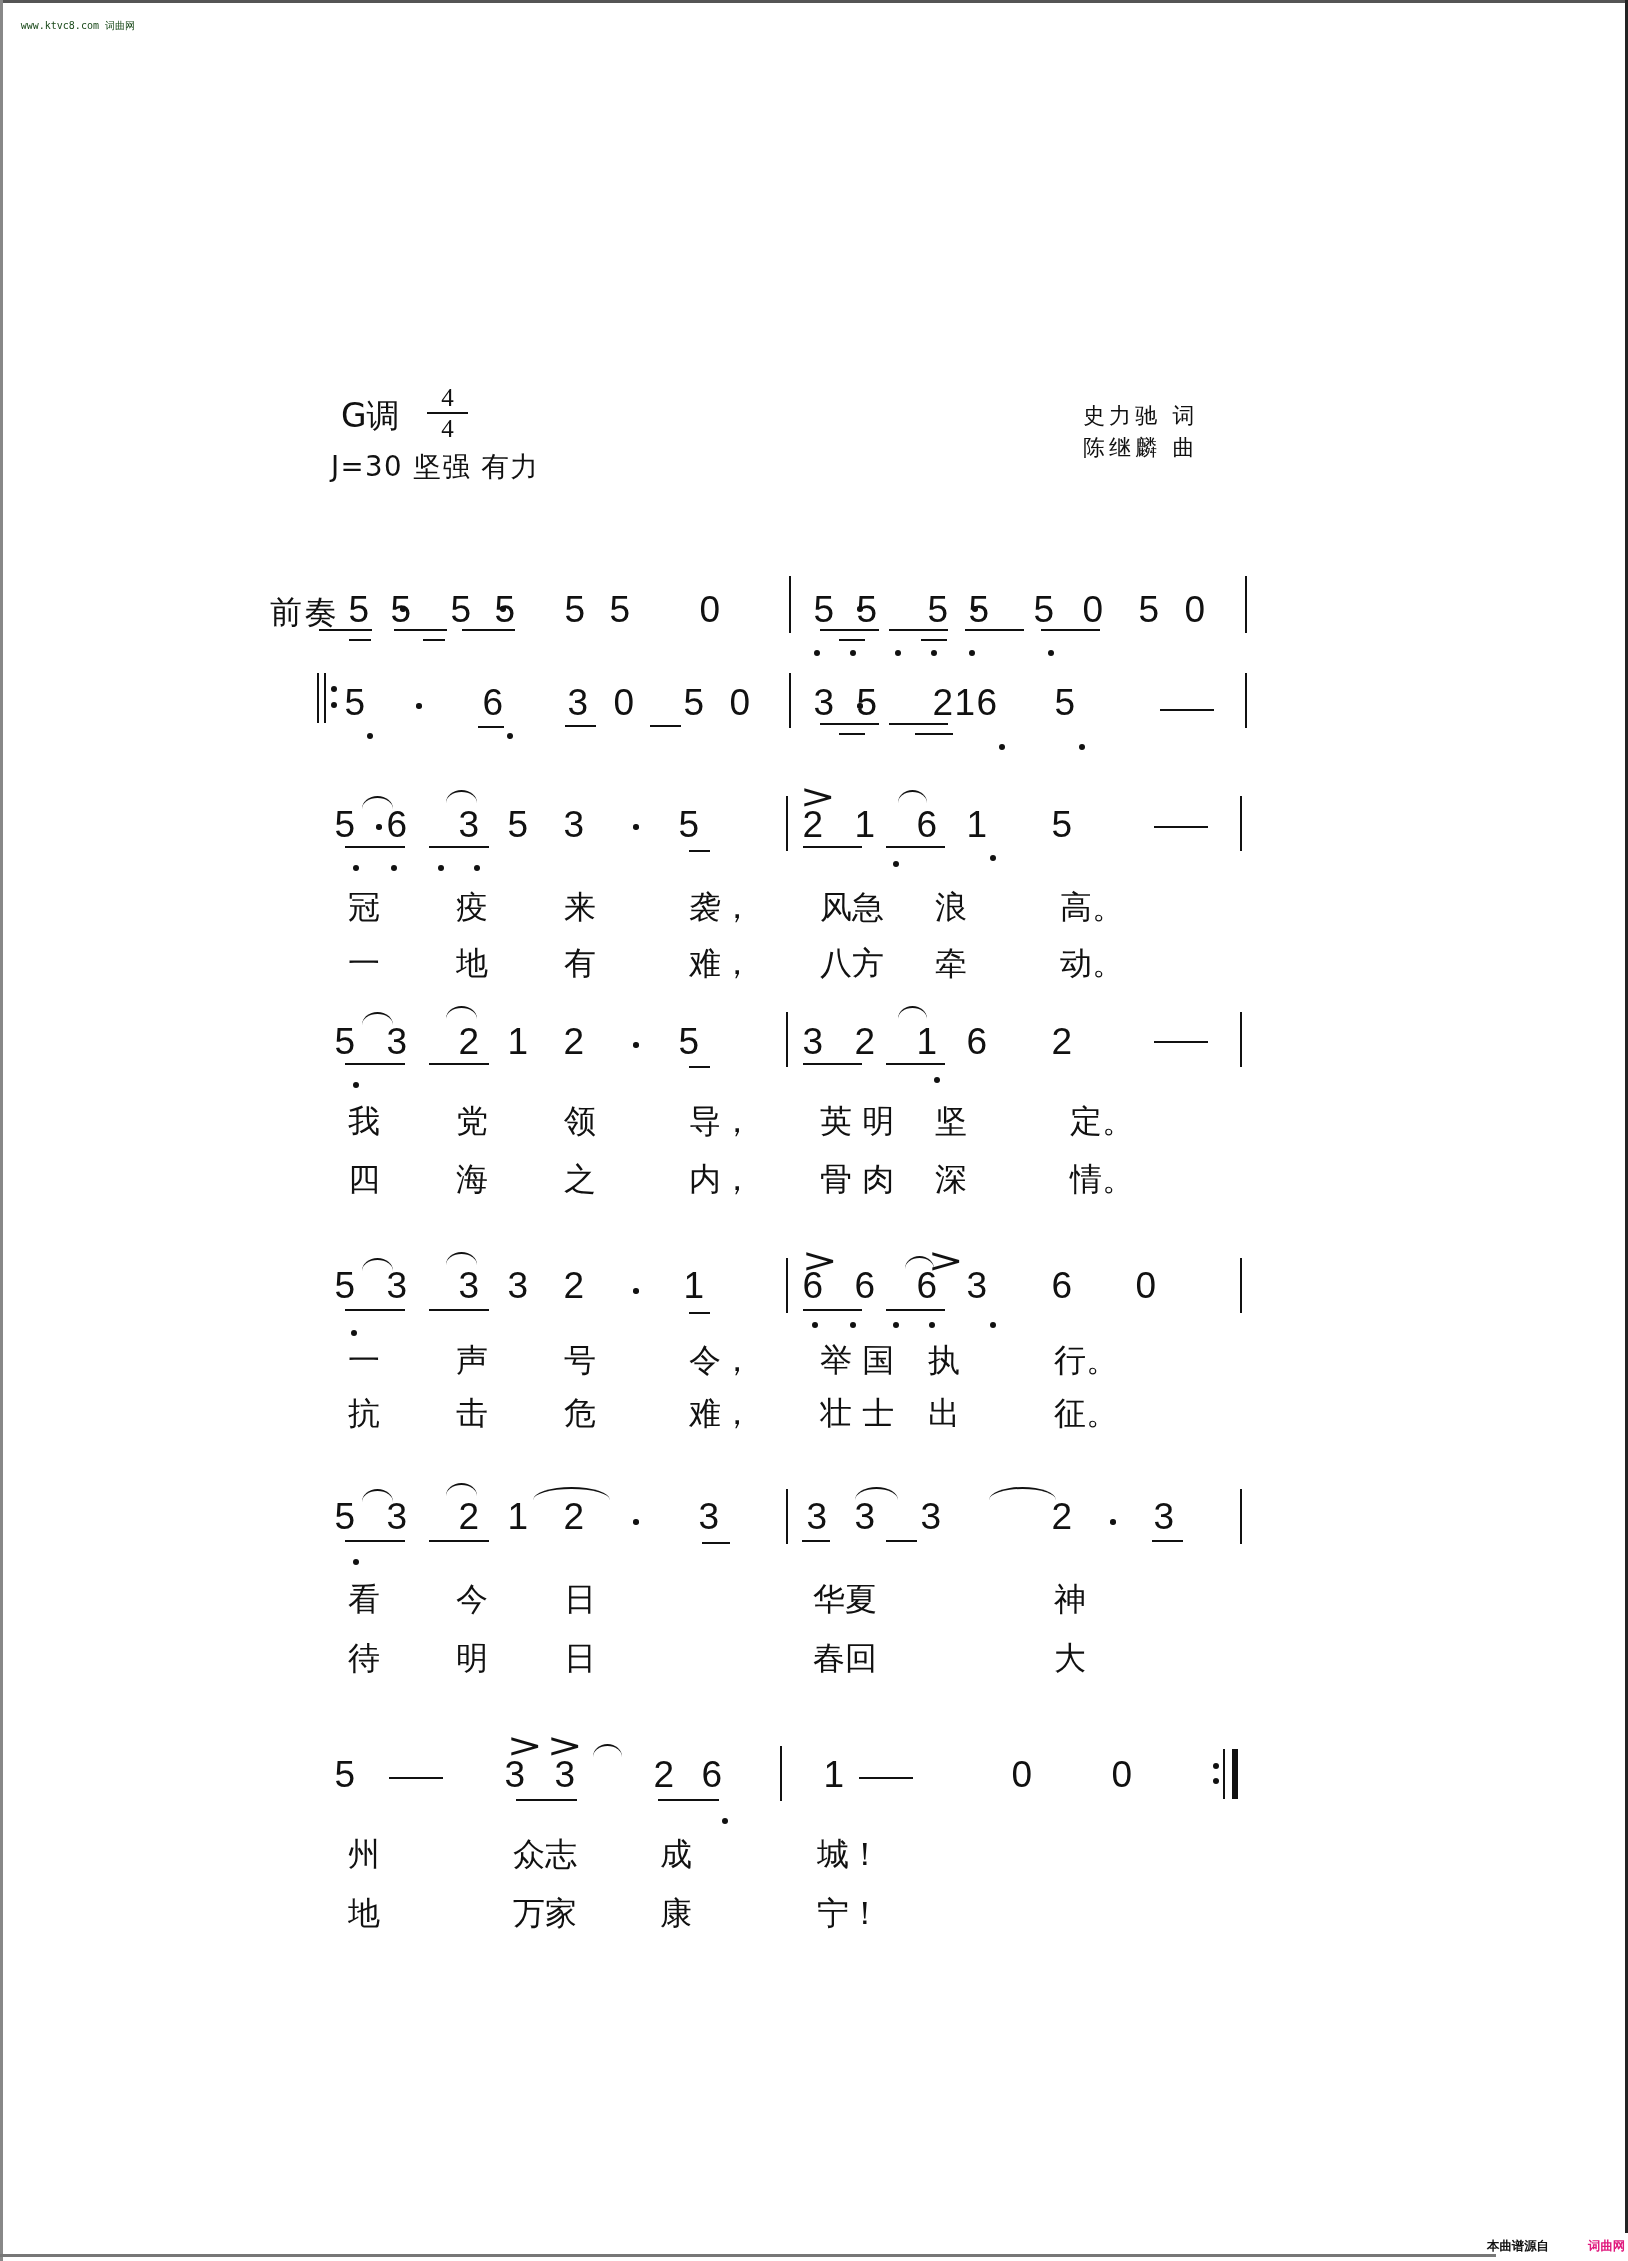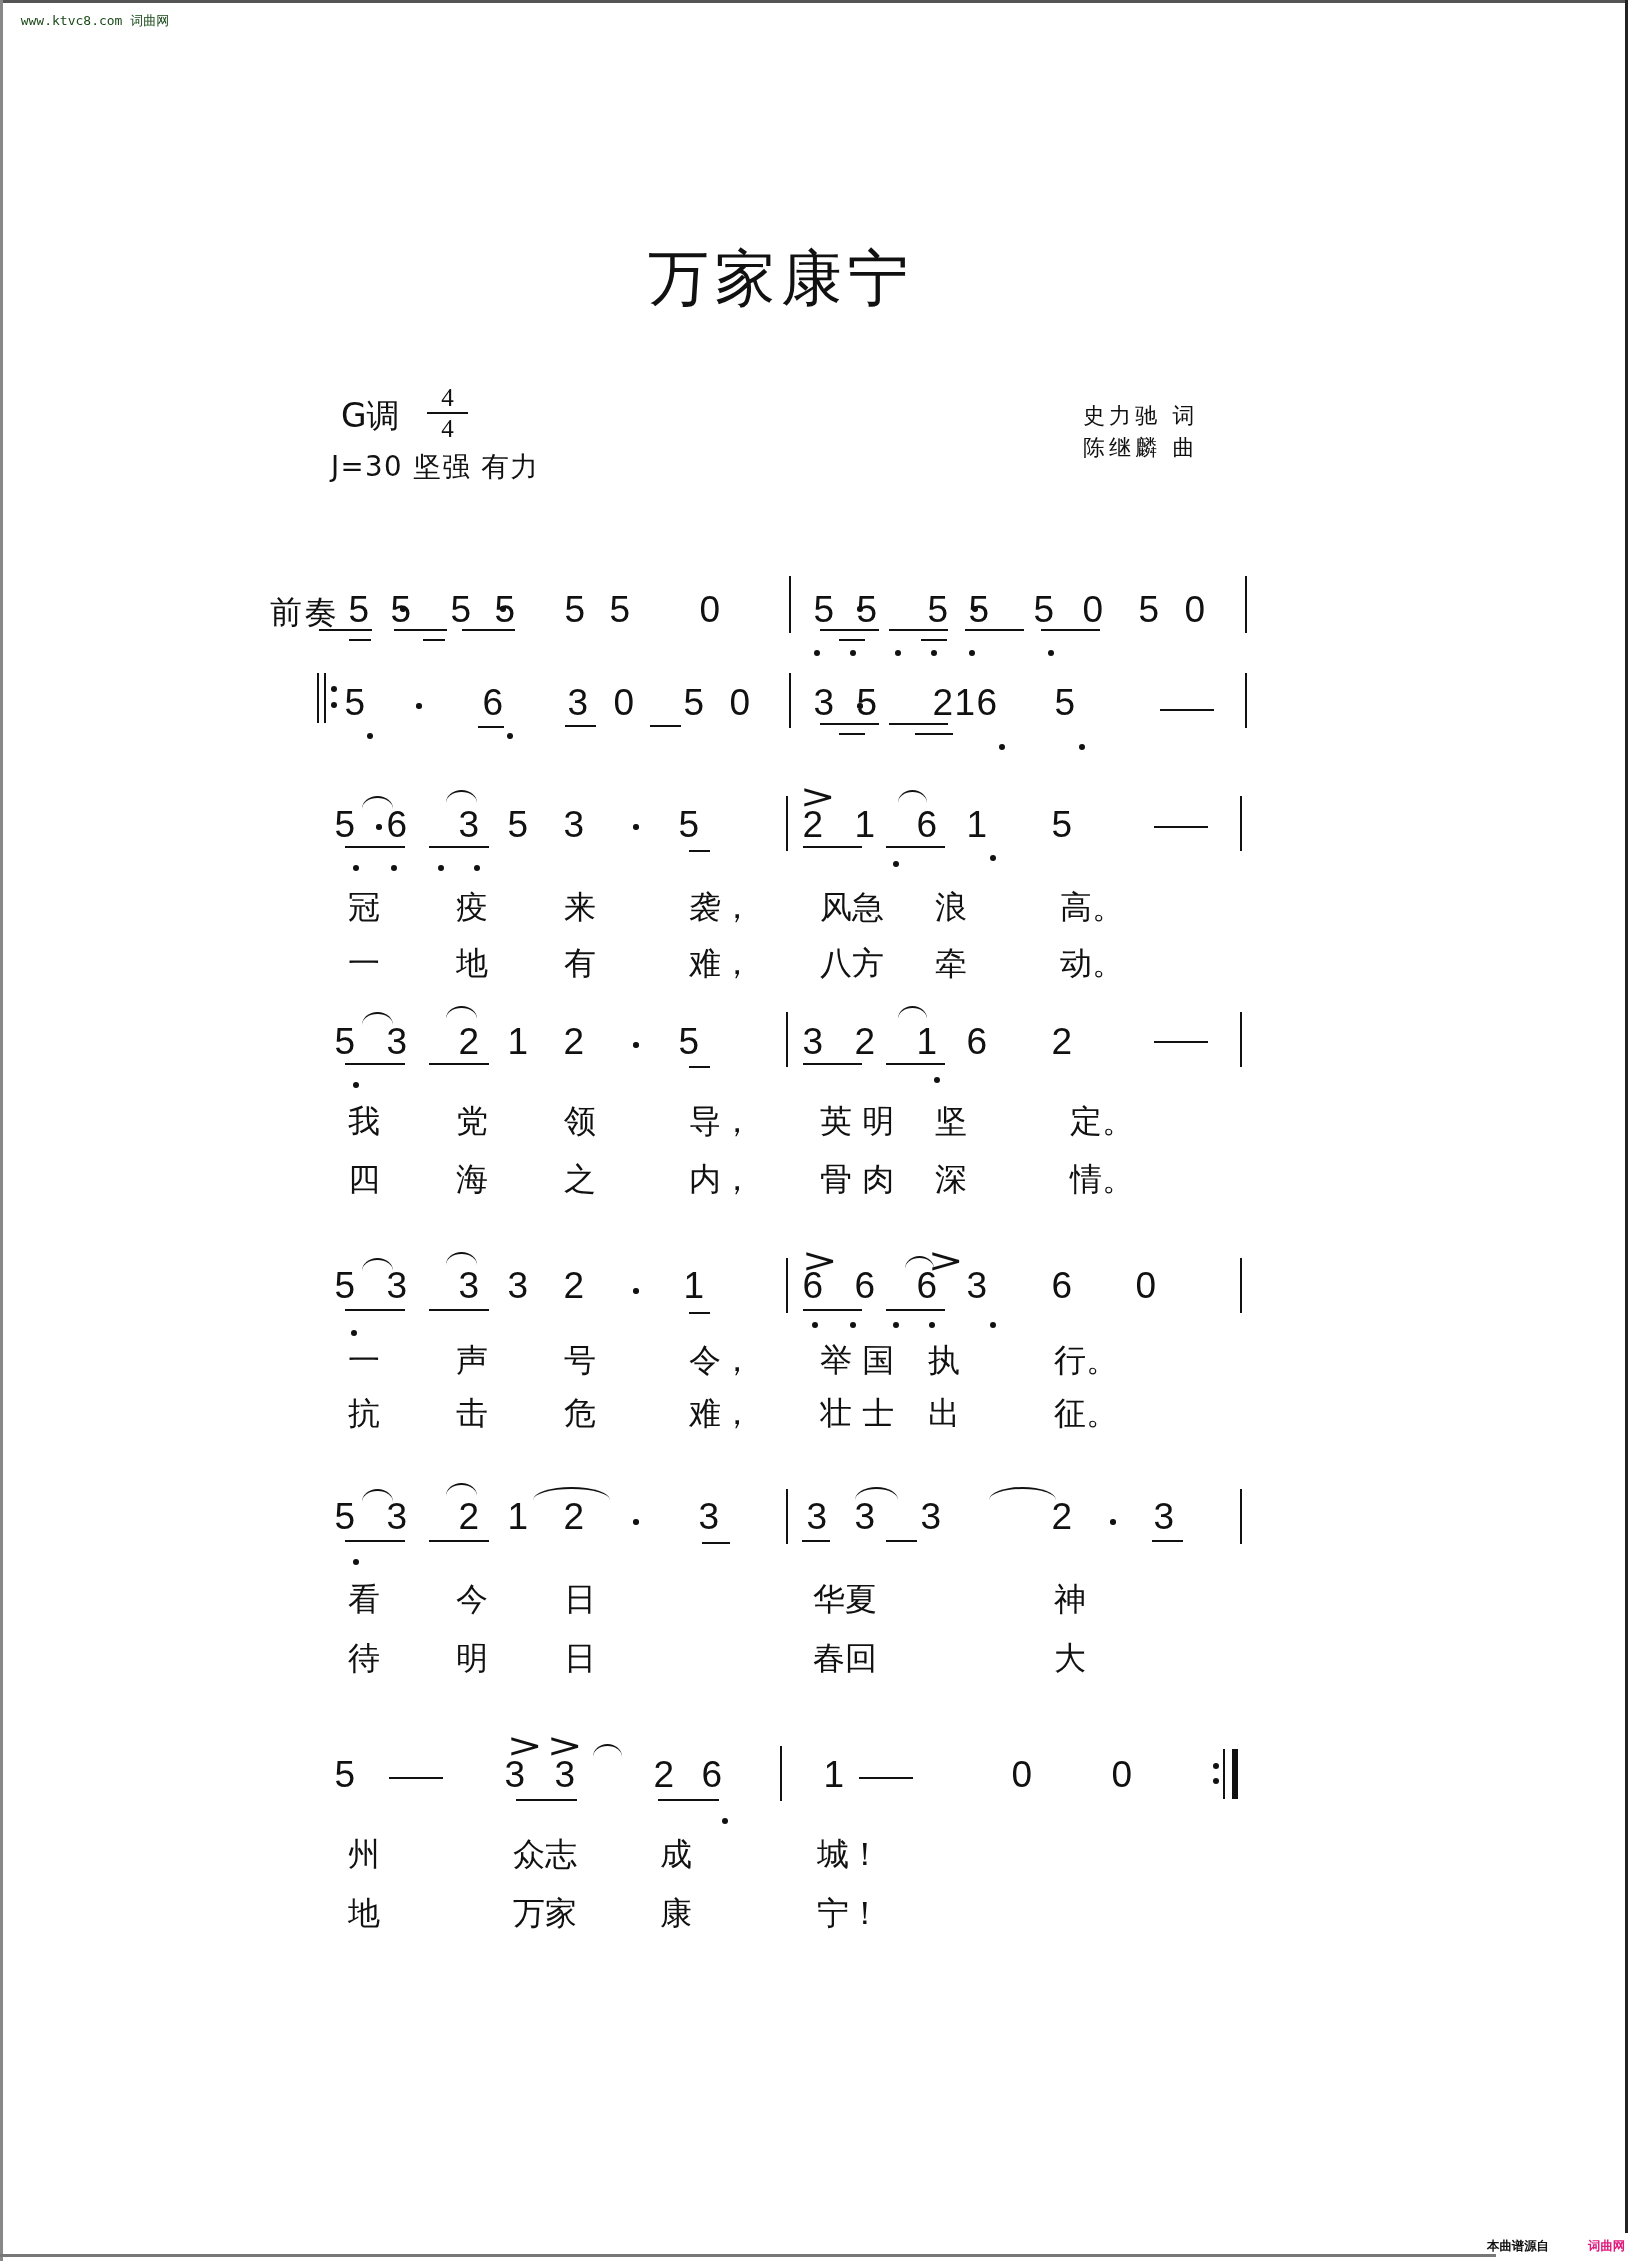--- a/index.html
+++ b/index.html
@@ -4,21 +4,21 @@
 <style>
   html, body { margin:0; padding:0; background:#ffffff; }
   #page {
     position:relative; width:1629px; height:2261px; background:#fff;
     overflow:hidden; font-family:"Liberation Sans", sans-serif; color:#111;
   }
   .frame-top { position:absolute; left:0; top:0; width:1629px; height:2.8px; background:#555; }
   .frame-left { position:absolute; left:0; top:0; width:2.8px; height:2261px; background:#888; }
   .frame-right { position:absolute; right:0; top:0; width:4.1px; height:2233px; background:#222; }
   .frame-bottom { position:absolute; left:0; top:2254px; width:1496px; height:2.8px; background:#777; }
-  .watermark-top { position:absolute; left:20.7px; top:12px; font-family:"DejaVu Sans Mono", monospace; font-size:13px; color:#1a4a1a; }
+  .watermark-top { position:absolute; left:20.7px; top:19px; font-family:"DejaVu Sans Mono", monospace; font-size:10px; color:#1a4a1a; }
   .footer-source { position:absolute; left:1487px; top:2238px; font-family:"DejaVu Sans", sans-serif; font-size:12.4px; font-weight:bold; color:#111; }
   .footer-site { position:absolute; left:1588px; top:2238px; font-family:"DejaVu Sans", sans-serif; font-size:12.4px; font-weight:bold; }
   .title { position:absolute; left:648px; top:238px; font-family:"DejaVu Sans", sans-serif; font-size:61px; letter-spacing:5.5px; color:#111; }
   .key { position:absolute; left:341px; top:394px; font-size:33px; font-family:"DejaVu Sans", sans-serif; }
   .ts { position:absolute; left:427px; top:385px; width:41px; text-align:center; font-family:"Liberation Serif", serif; font-size:25px; line-height:25px; }
   .ts .line { display:block; height:2.1px; background:#111; margin:2.1px 0; }
   .tempo { position:absolute; left:331px; top:448px; font-size:27.6px; font-family:"DejaVu Sans", sans-serif; letter-spacing:1.4px; }
   .credit { position:absolute; left:1083px; font-size:22px; font-family:"DejaVu Serif", serif; letter-spacing:4.1px; }
   .label-intro { position:absolute; left:270px; top:591px; font-size:32px; font-family:"DejaVu Serif", serif; letter-spacing:2.8px; }
   .n { position:absolute; font-size:37px; line-height:37px; width:27.6px; text-align:center; font-family:"Liberation Sans", sans-serif; }
@@ -37,21 +37,20 @@
 <body>
 
 <div id="page">
   <div class="frame-top"></div>
   <div class="frame-left"></div>
   <div class="frame-right"></div>
   <div class="frame-bottom"></div>
 
   <div class="watermark-top">www.ktvc8.com 词曲网</div>
 
-  <div class="title">万家康宁</div>
 
   <div class="key">G调</div>
   <div class="ts">
     <span>4</span>
     <span class="line"></span>
     <span>4</span>
   </div>
   <div class="tempo">J=30 坚强 有力</div>
 
   <div class="credit" style="top:401px">史力驰 词</div>

